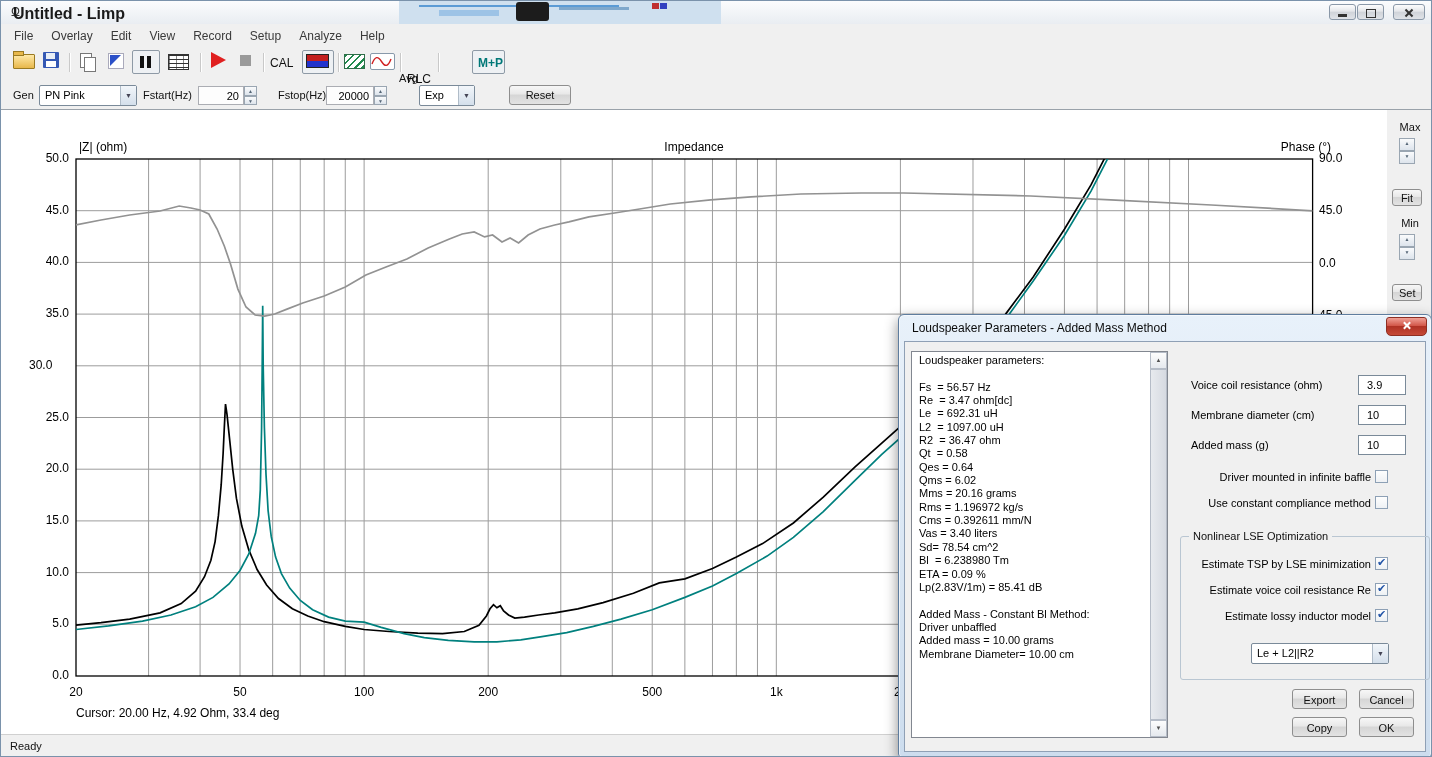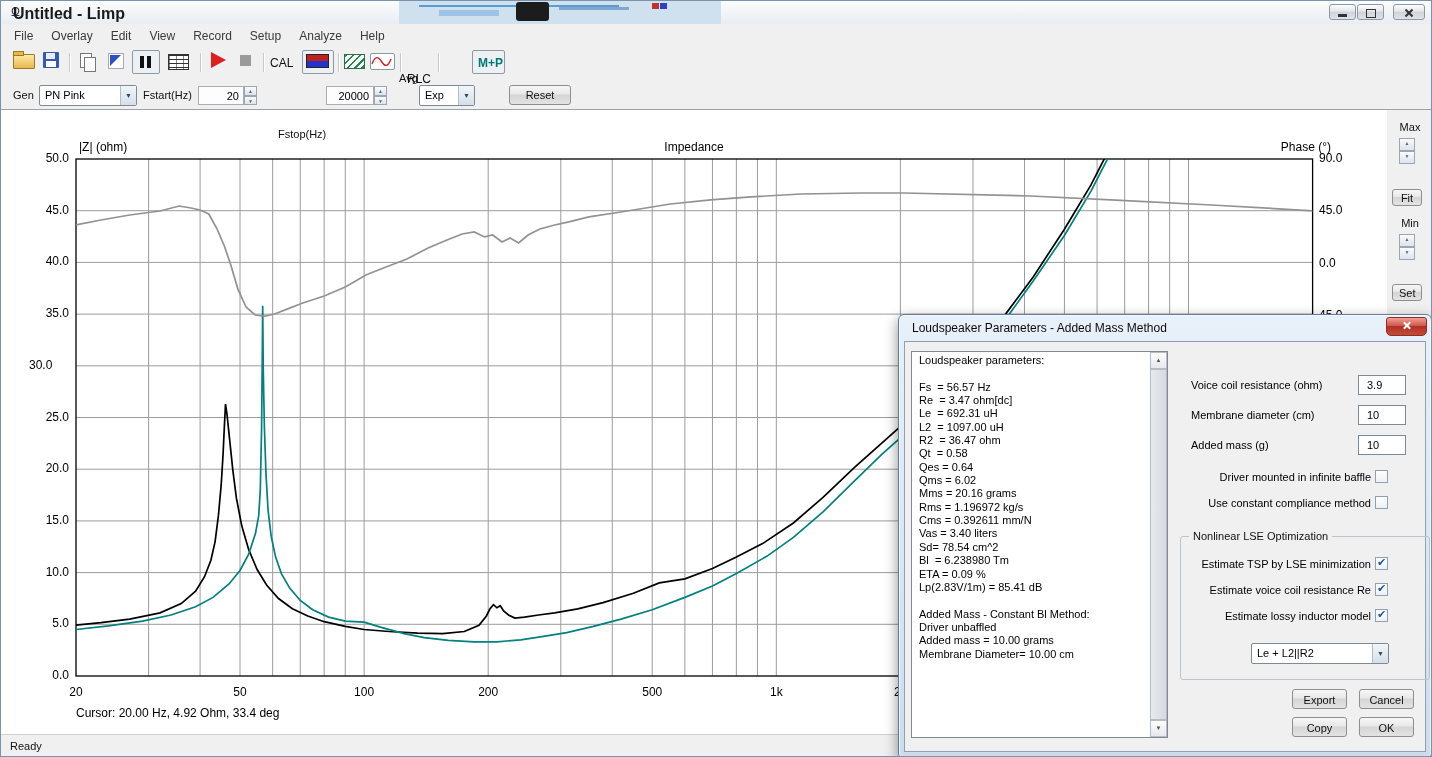--- a/index.html
+++ b/index.html
@@ -175,21 +175,21 @@
 <div class="combo" style="left:38px;top:84px;width:98px;height:21px;">
   <span class="val">PN Pink</span>
   <span class="arrow">▼</span>
 </div>
 <div class="glabel" style="left:142px;top:88px;">Fstart(Hz)</div>
 <input class="nfield" style="left: 197px; top: 85px; width: 46px; height: 19px;" readonly="" value="20">
 <div class="spin" style="left:243px;top:85px;height:19px;">
     <div>▲</div>
     <div>▼</div>
   </div>
-<div class="glabel" style="left:277px;top:88px;margin-top:39px;">Fstop(Hz)</div>
+<div class="glabel" style="left:277px;top:88px;">Fstop(Hz)</div>
 <input class="nfield" style="left: 325px; top: 85px; width: 48px; height: 19px;" readonly="" value="20000">
 <div class="spin" style="left:373px;top:85px;height:19px;">
     <div>▲</div>
     <div>▼</div>
   </div>
 <div class="glabel" style="left:398px;top:71px;">Avg</div>
 <div class="combo" style="left:418px;top:84px;width:56px;height:21px;">
   <span class="val">Exp</span>
   <span class="arrow">▼</span>
 </div>

